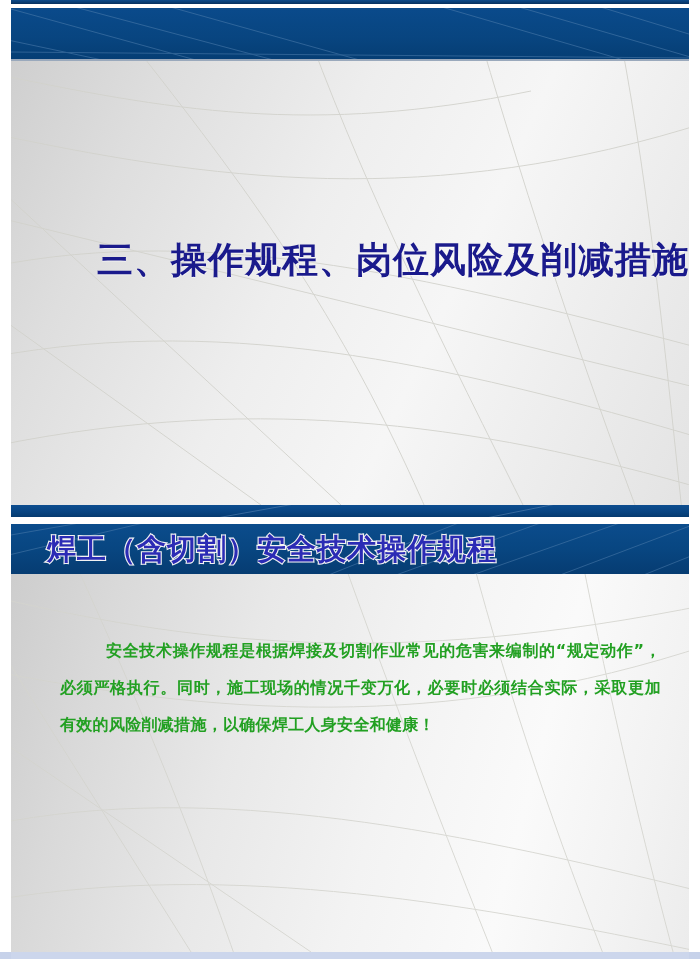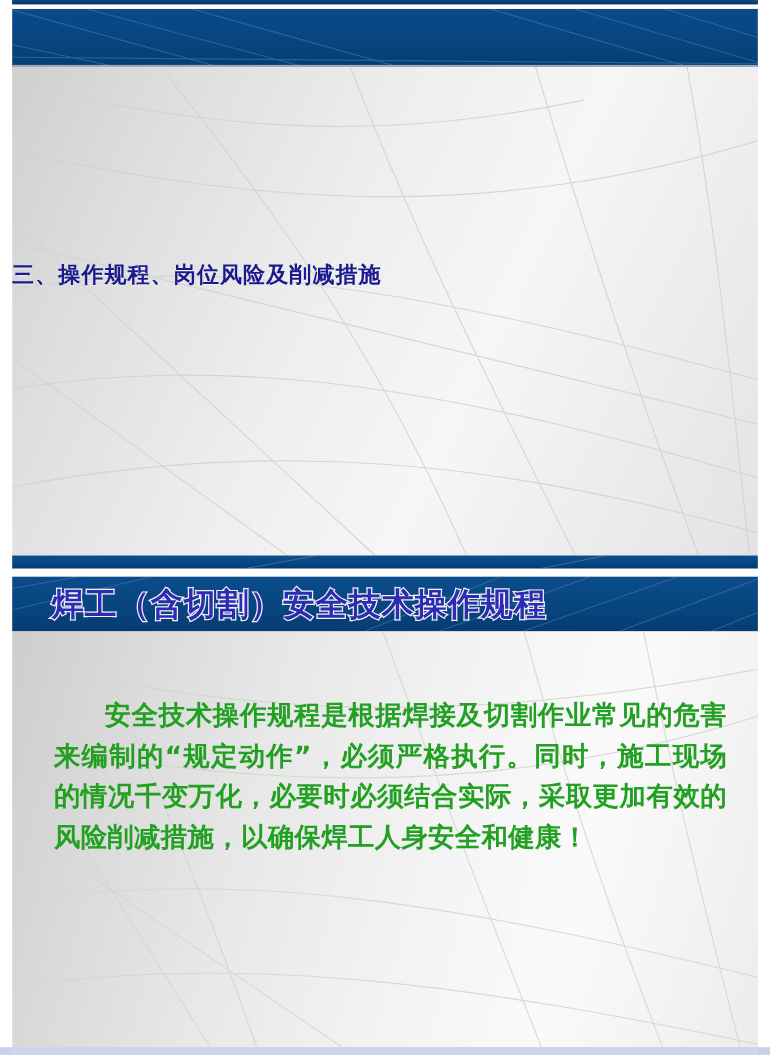--- a/index.html
+++ b/index.html
@@ -77,23 +77,23 @@
     position: absolute;
     left: 0; bottom: 0;
     width: 100%; height: 12px;
     background: linear-gradient(to bottom, #0d4d8f 0%, #084481 60%, #053a6f 100%);
     overflow: hidden;
   }
   .s1-title {
     position: absolute;
     left: 0; right: 0;
     top: 175px;
-    text-align: left;
+    text-align: right;
     color: #1a1a8c;
-    font-size: 20px;
+    font-size: 36px;
     font-weight: bold;
     letter-spacing: 1px;
     white-space: nowrap;
     text-shadow: 0 1px 0 rgba(255,255,255,.55);
   }
 
   
   #slide-two {
     top: 524px;
     height: 428px;
@@ -122,25 +122,25 @@
     position: absolute;
     left: 0; top: 50px;
     width: 100%;
     height: 378px;
     background:
       linear-gradient(105deg, #cdcdcd 0%, #d9d9d9 14%, #e8e8e8 34%, #f3f3f3 55%, #fafafa 74%, #f2f2f2 90%, #ececec 100%);
     overflow: hidden;
   }
   .s2-paragraph {
     position: absolute;
-    left: 38px;
+    left: 49px;
     right: 28px;
     top: 58px;
     color: #22a022;
-    font-size: 24px;
+    font-size: 16px;
     font-weight: bold;
     line-height: 37px;
     letter-spacing: 0.3px;
     text-indent: 46px;
     text-align: justify;
     text-justify: inter-character;
   }
 
   
   .bottom-strip {

